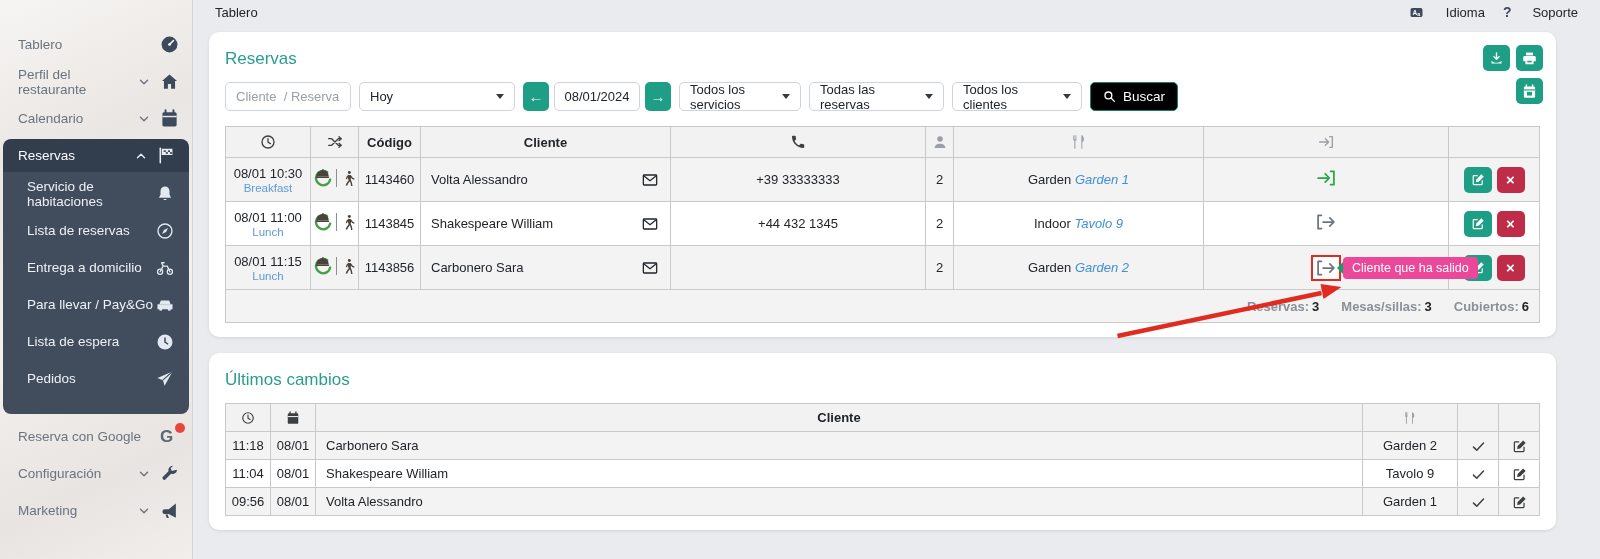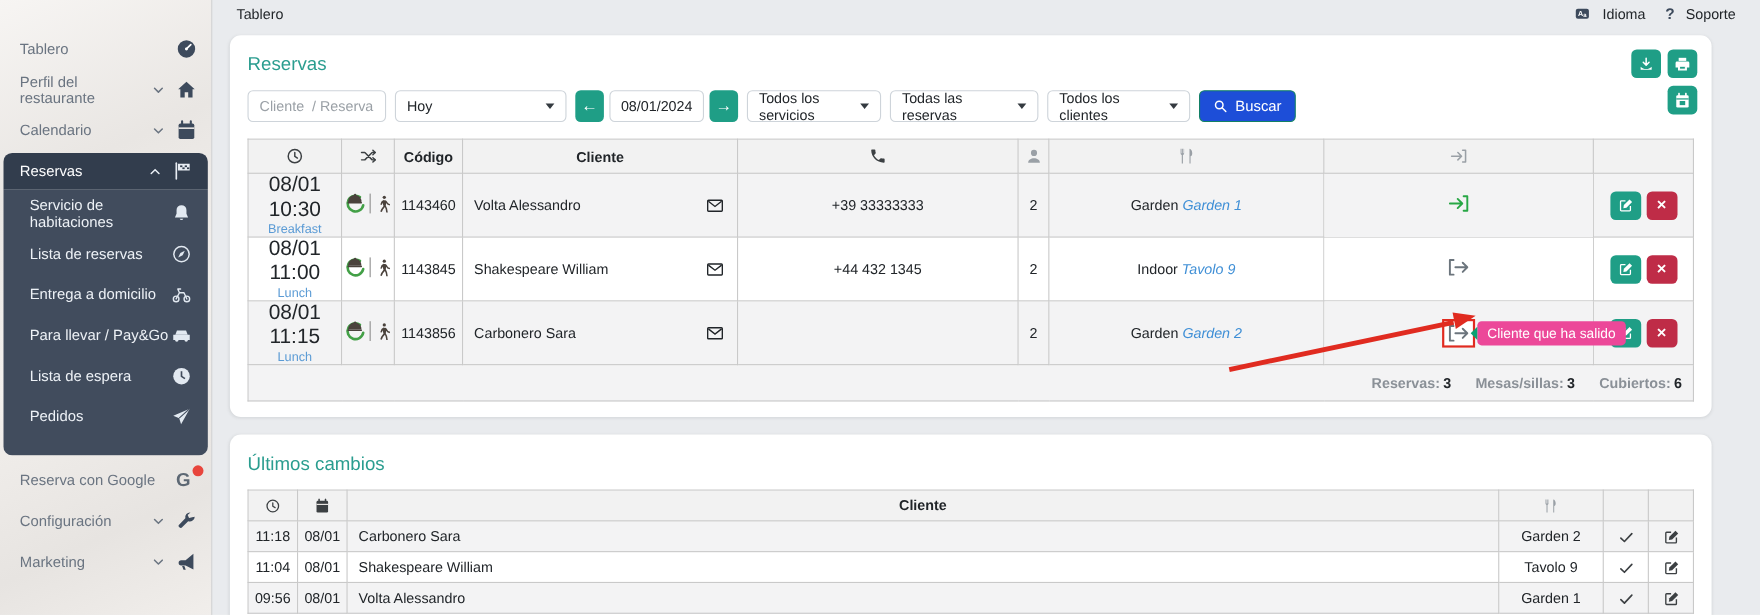--- a/index.html
+++ b/index.html
@@ -22,21 +22,21 @@
   .sub-item { height:37px; display:flex; align-items:center; padding:0 15px 0 24px; cursor:pointer; }
   .sub-item .lbl { flex:1; font-size:13.5px; color:#edf1f6; }
   .sub-item .side-ic { color:#e2e9f1; width:18px; height:18px; }
   .gtxt { font-size:17px; font-weight:bold; color:#5d6874; font-family:"Liberation Sans",sans-serif; }
   .dot { position:absolute; top:-4px; right:-6px; width:10px; height:10px; border-radius:50%; background:#e8453c; }
 
   
   .main { flex:1; position:relative; }
   .topbar { height:24px; display:flex; align-items:center; justify-content:space-between; padding:0 22px 0 22px; font-size:13px; }
   .top-right { display:flex; gap:18px; align-items:center; }
-  .top-link { display:flex; gap:10px; align-items:center; cursor:pointer; color:#212529; }
+  .top-link { display:flex; gap:21px; align-items:center; cursor:pointer; color:#212529; }
   .tico { width:17px; height:13px; }
   .qmark { font-weight:bold; color:#3d4a5c; font-size:14px; }
   .content { padding:8px 44px 0 16px; }
   .card { background:#fff; border-radius:10px; box-shadow:0 1px 3px rgba(60,64,67,.12); padding:13px 16px 14px; position:relative; }
   .card + .card { margin-top:16px; }
   .card-title { color:#2a9d8f; font-size:17px; font-weight:normal; margin:4px 0 13px; }
 
   
   .tools { position:absolute; top:13px; right:13px; display:flex; flex-direction:column; align-items:flex-end; gap:7px; }
   .tools-row { display:flex; gap:6px; }
@@ -46,32 +46,32 @@
   
   .filters { display:flex; gap:8px; align-items:center; margin-bottom:15px; }
   .ctl { height:29px; border:1px solid #ced4da; border-radius:5px; background:#fff; font-size:13px; display:flex; align-items:center; padding:0 10px; }
   input.ctl { font-family:"Liberation Sans",sans-serif; color:#212529; width:126px; outline:none; }
   input.ctl::placeholder { color:#9aa0a6; }
   .select { justify-content:space-between; gap:10px; cursor:pointer; }
   .caret { width:0; height:0; border-left:4px solid transparent; border-right:4px solid transparent; border-top:5px solid #343a40; }
   .datebox { width:86px; justify-content:center; padding:0 4px; }
   .dategroup { display:flex; gap:5px; align-items:center; }
   .nav-btn { width:26px; height:29px; border:none; border-radius:5px; background:#1f9e86; color:#fff; font-size:15px; display:flex; align-items:center; justify-content:center; cursor:pointer; }
-  .search-btn { height:29px; border:1px solid #128066; border-radius:5px; background:#1d4ed8; color:#fff; font-size:13.5px; display:flex; gap:7px; align-items:center; padding:0 12px; cursor:pointer; }
+  .search-btn { height:29px; border:1px solid #128066; border-radius:5px; background:#000000; color:#fff; font-size:13.5px; display:flex; gap:7px; align-items:center; padding:0 12px; cursor:pointer; }
   .search-btn svg { width:13px; height:13px; }
 
   
   table { width:100%; border-collapse:collapse; table-layout:fixed; font-size:13px; }
   th, td { border:1px solid #c9c9c9; vertical-align:middle; text-align:center; }
   thead th { background:#f2f2f2; height:31px; font-weight:bold; }
   .res tbody td { height:44px; background:#fff; }
   .res tr.striped td { background:#f3f3f4; }
   .hic { width:16px; height:16px; color:#3c4043; vertical-align:middle; }
   .hic.soft { color:#9aa0a6; }
-  .t-date { font-size:19px; }
+  .t-date { font-size:13px; }
   .t-svc { font-size:11.5px; color:#5b9bd5; margin-top:1px; }
   .svc-wrap { display:inline-flex; align-items:center; gap:2px; }
   .sep { display:inline-block; width:1px; height:18px; background:#8d8d8d; margin:0 1px; }
   .client-cell { display:flex; align-items:center; padding:0 10px; }
   .client-name { flex:1; text-align:left; }
   .mail-ic { width:20px; height:16px; color:#212529; cursor:pointer; }
   .room-link { color:#3f8fd6; font-style:italic; }
   .st-ic { width:22px; height:20px; }
   .st-in { color:#28a745; }
   .st-out { color:#6c757d; }

